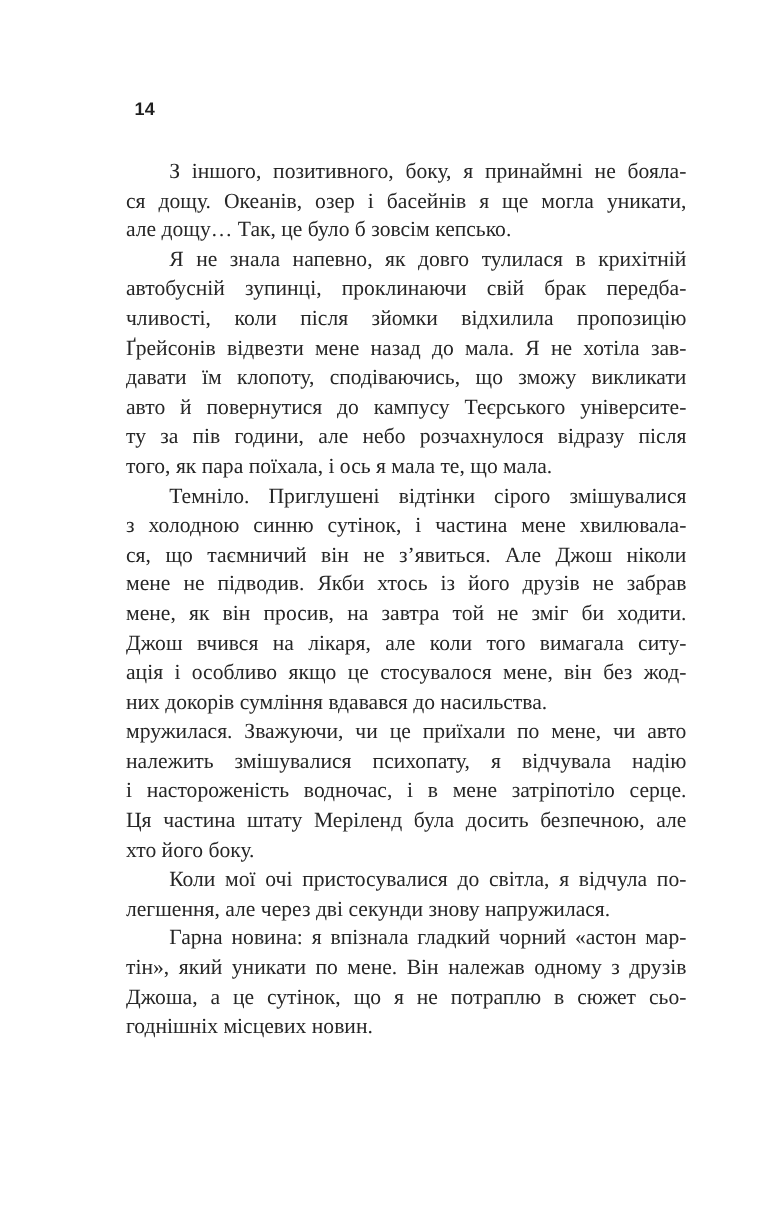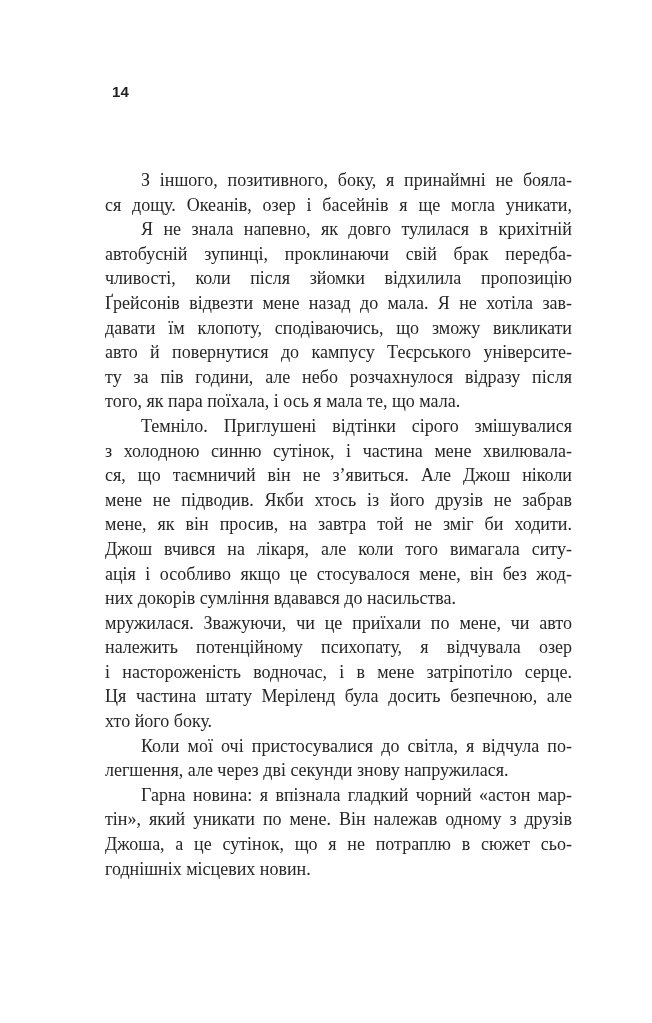--- a/index.html
+++ b/index.html
@@ -26,21 +26,20 @@
   }
   .text-block {
     position: absolute;
     left: 105px;
     top: 130px;
     width: 467px;
     font-family: "Liberation Serif", "DejaVu Serif", serif;
     font-size: 18px;
     line-height: 24.6px;
     color: #262626;
-    margin-top: 38px;
   }
   .paragraph {
     margin: 0;
     padding: 0;
   }
   .line {
     text-align: justify;
     text-align-last: justify;
     white-space: normal;
   }
@@ -55,20 +54,21 @@
 <body>
 
 <div class="page">
   <div class="page-number">14</div>
 
   <div class="text-block">
 
     <div class="paragraph">
       <div class="line first">З іншого, позитивного, боку, я принаймні не бояла-</div>
       <div class="line">ся дощу. Океанів, озер і басейнів я ще могла уникати,</div>
+      <div class="line last">але дощу… Так, це було б зовсім кепсько.</div>
     </div>
 
     <div class="paragraph">
       <div class="line first">Я не знала напевно, як довго тулилася в крихітній</div>
       <div class="line">автобусній зупинці, проклинаючи свій брак передба-</div>
       <div class="line">чливості, коли після зйомки відхилила пропозицію</div>
       <div class="line">Ґрейсонів відвезти мене назад до мала. Я не хотіла зав-</div>
       <div class="line">давати їм клопоту, сподіваючись, що зможу викликати</div>
       <div class="line">авто й повернутися до кампусу Теєрського університе-</div>
       <div class="line">ту за пів години, але небо розчахнулося відразу після</div>
@@ -81,21 +81,21 @@
       <div class="line">ся, що таємничий він не з’явиться. Але Джош ніколи</div>
       <div class="line">мене не підводив. Якби хтось із його друзів не забрав</div>
       <div class="line">мене, як він просив, на завтра той не зміг би ходити.</div>
       <div class="line">Джош вчився на лікаря, але коли того вимагала ситу-</div>
       <div class="line">ація і особливо якщо це стосувалося мене, він без жод-</div>
       <div class="line last">них докорів сумління вдавався до насильства.</div>
     </div>
 
     <div class="paragraph">
       <div class="line">мружилася. Зважуючи, чи це приїхали по мене, чи авто</div>
-      <div class="line">належить потенційному психопату, я відчувала озер</div>
+      <div class="line">належить змішувалися психопату, я відчувала надію</div>
       <div class="line">і настороженість водночас, і в мене затріпотіло серце.</div>
       <div class="line">Ця частина штату Меріленд була досить безпечною, але</div>
       <div class="line last">хто його боку.</div>
     </div>
 
     <div class="paragraph">
       <div class="line first">Коли мої очі пристосувалися до світла, я відчула по-</div>
       <div class="line last">легшення, але через дві секунди знову напружилася.</div>
     </div>
 

